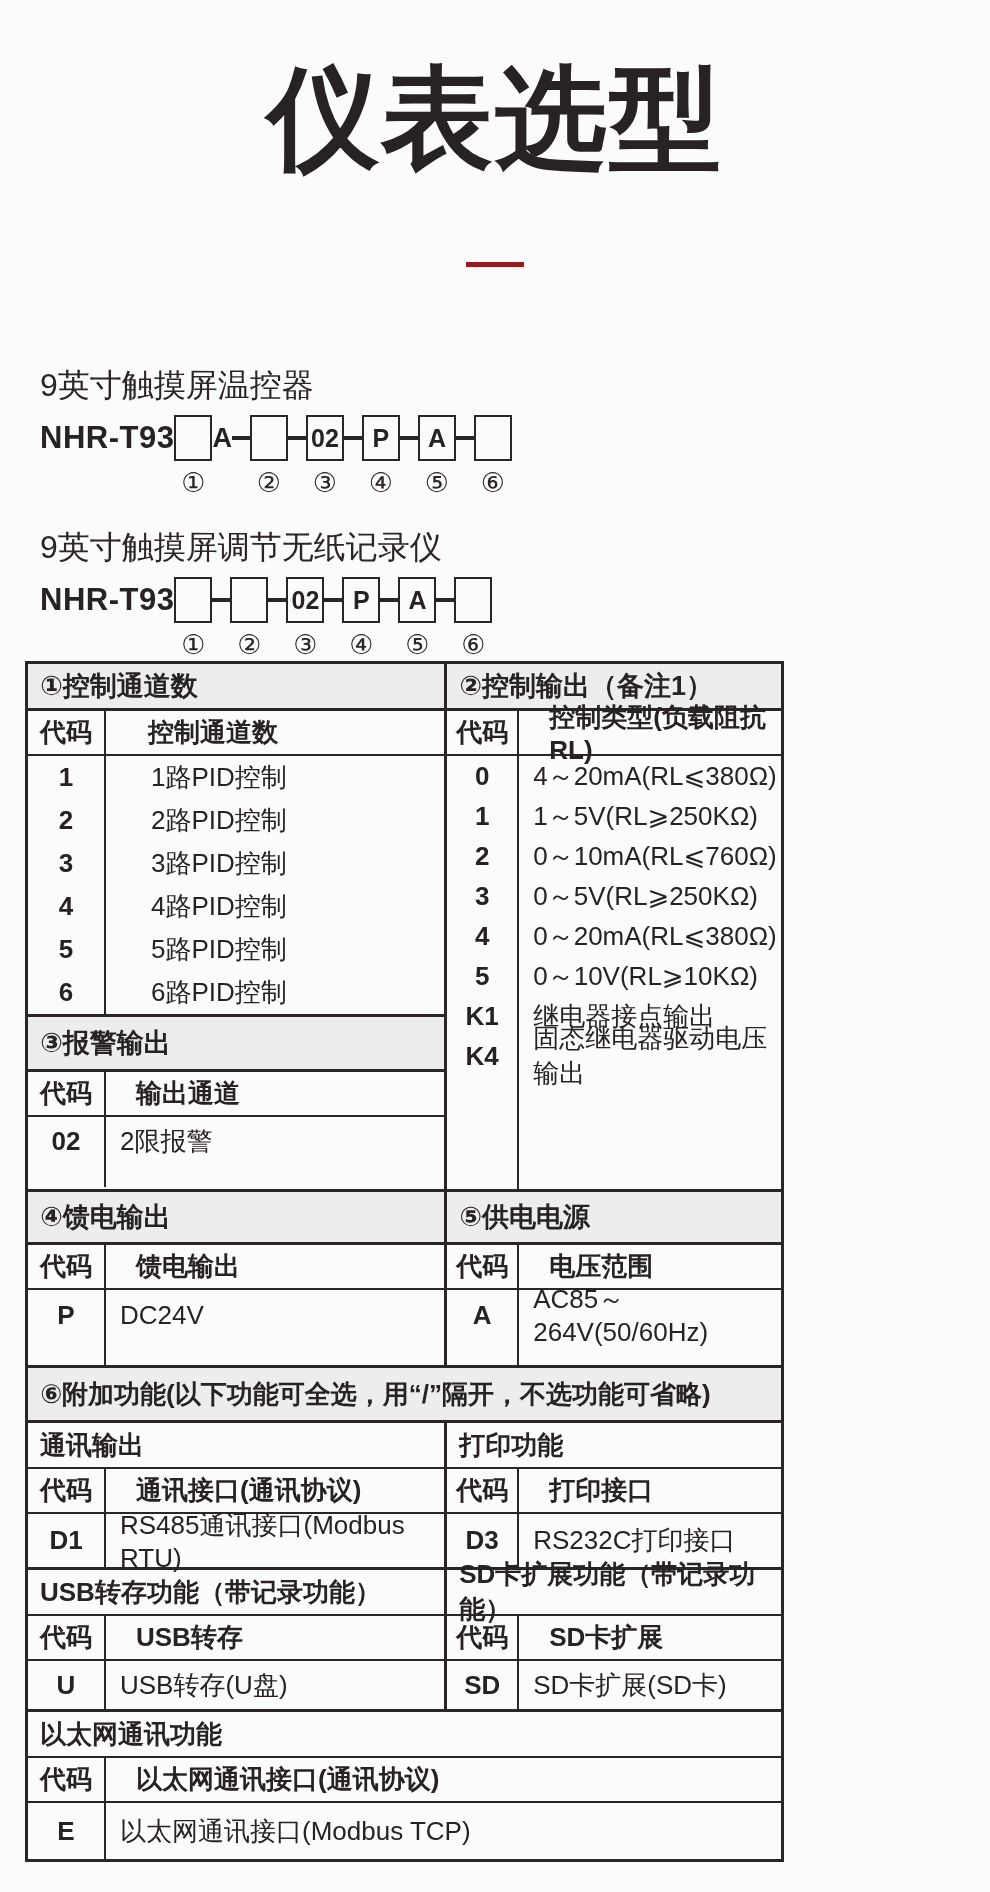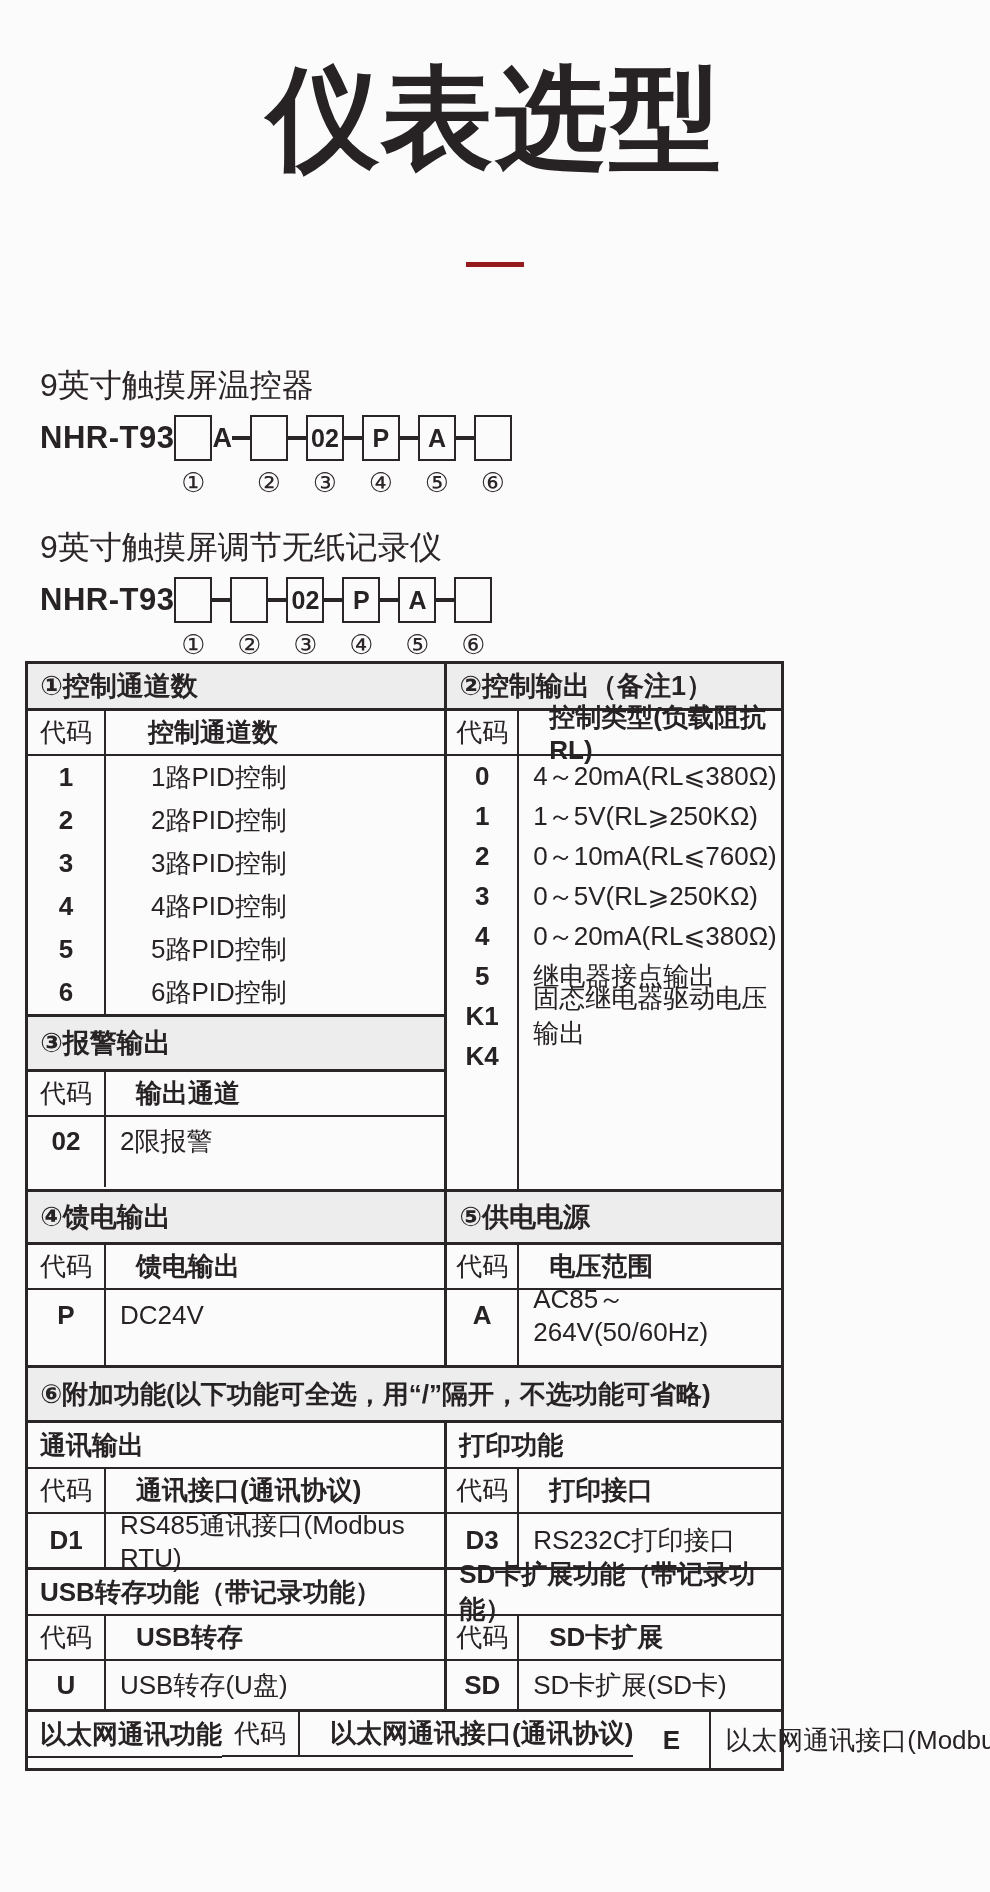--- a/index.html
+++ b/index.html
@@ -76,33 +76,33 @@
   .sec-hdr-s3{height:58px;border-top:3px solid var(--bd);}
   .band-2{border-top:3px solid var(--bd);}
   .band-2 .sec-hdr{height:53px;}
   .band-3{
     border-top:3px solid var(--bd);border-bottom:3px solid var(--bd);
     background:var(--hdrbg);height:58px;
     display:flex;align-items:center;padding-left:12px;
     font-size:26px;font-weight:700;
   }
   .band-5{border-top:3px solid var(--bd);}
-  .band-6{border-top:3px solid var(--bd);display:flex;flex-direction:row;}
+  .band-6{border-top:3px solid var(--bd);display:flex;flex-direction:column;}
 
   .sub-hdr{
     border-bottom:2px solid var(--bd);
     display:flex;align-items:center;padding-left:12px;
     font-size:26px;font-weight:700;height:46px;flex:0 0 auto;
   }
 
   .col-row{display:flex;border-bottom:2px solid var(--bd);height:45px;flex:0 0 auto;}
   .col-row .code{
     width:78px;border-right:2px solid var(--bd);
     display:flex;align-items:center;justify-content:center;
-    font-size:26px;font-weight:400;flex:0 0 auto;
+    font-size:26px;font-weight:700;flex:0 0 auto;
   }
   .half-r .col-row .code{width:72px;}
   .col-row .desc{
     flex:1;display:flex;align-items:center;
     padding-left:30px;font-size:26px;font-weight:700;
   }
   .col-row .desc.pad-lg{padding-left:42px;}
 
   .da{display:flex;flex:0 0 auto;}
   .da .codes{
@@ -269,20 +269,21 @@
               <div class="r">5</div>
               <div class="r">K1</div>
               <div class="r">K4</div>
             </div>
             <div class="descs">
               <div class="r">4～20mA(RL⩽380Ω)</div>
               <div class="r">1～5V(RL⩾250KΩ)</div>
               <div class="r">0～10mA(RL⩽760Ω)</div>
               <div class="r">0～5V(RL⩾250KΩ)</div>
               <div class="r">0～20mA(RL⩽380Ω)</div>
+              <div class="r">0～10V(RL⩾10KΩ)</div>
               <div class="r">继电器接点输出</div>
               <div class="r">固态继电器驱动电压输出</div>
             </div>
         </div>
       </div>
     </div>
 
     <div class="band band-2">
       <div class="half-l">
         <div class="sec-hdr">④馈电输出</div>

